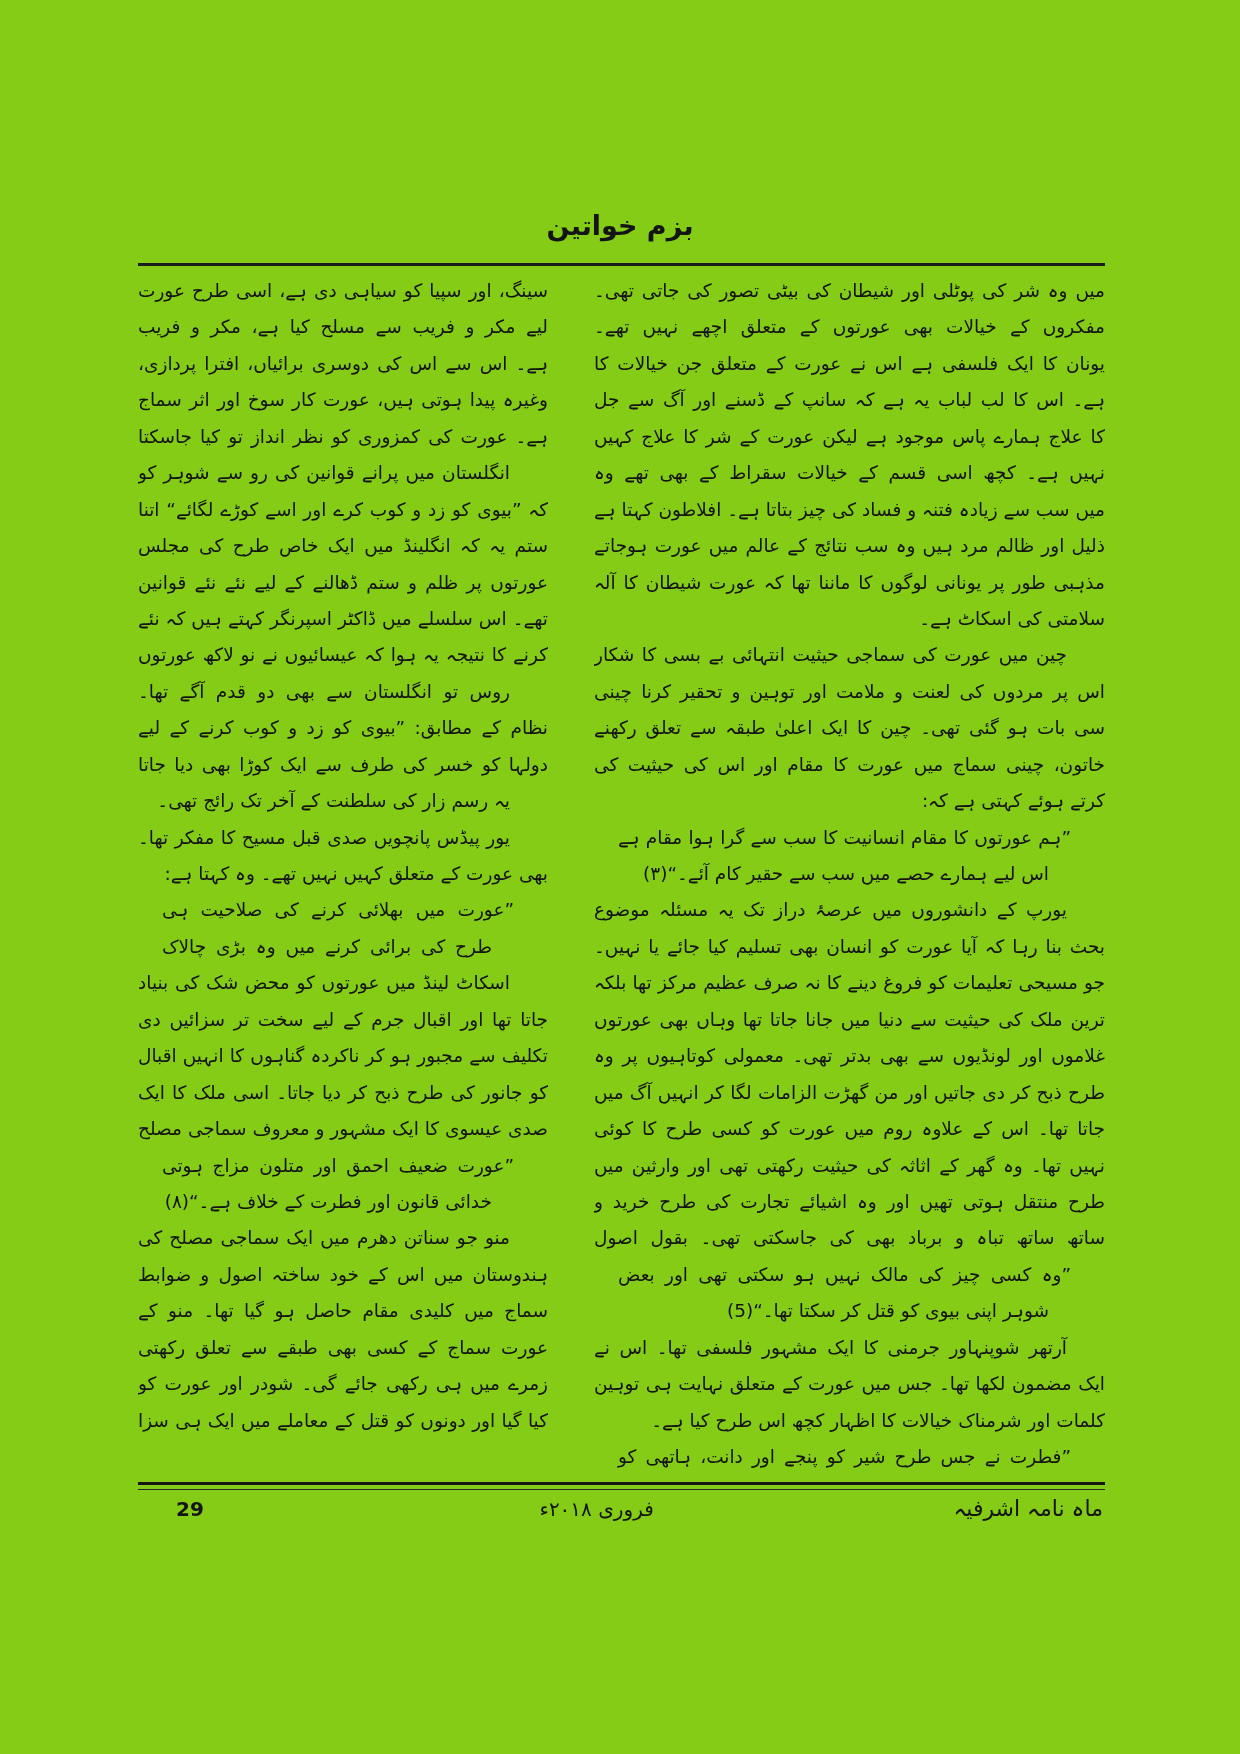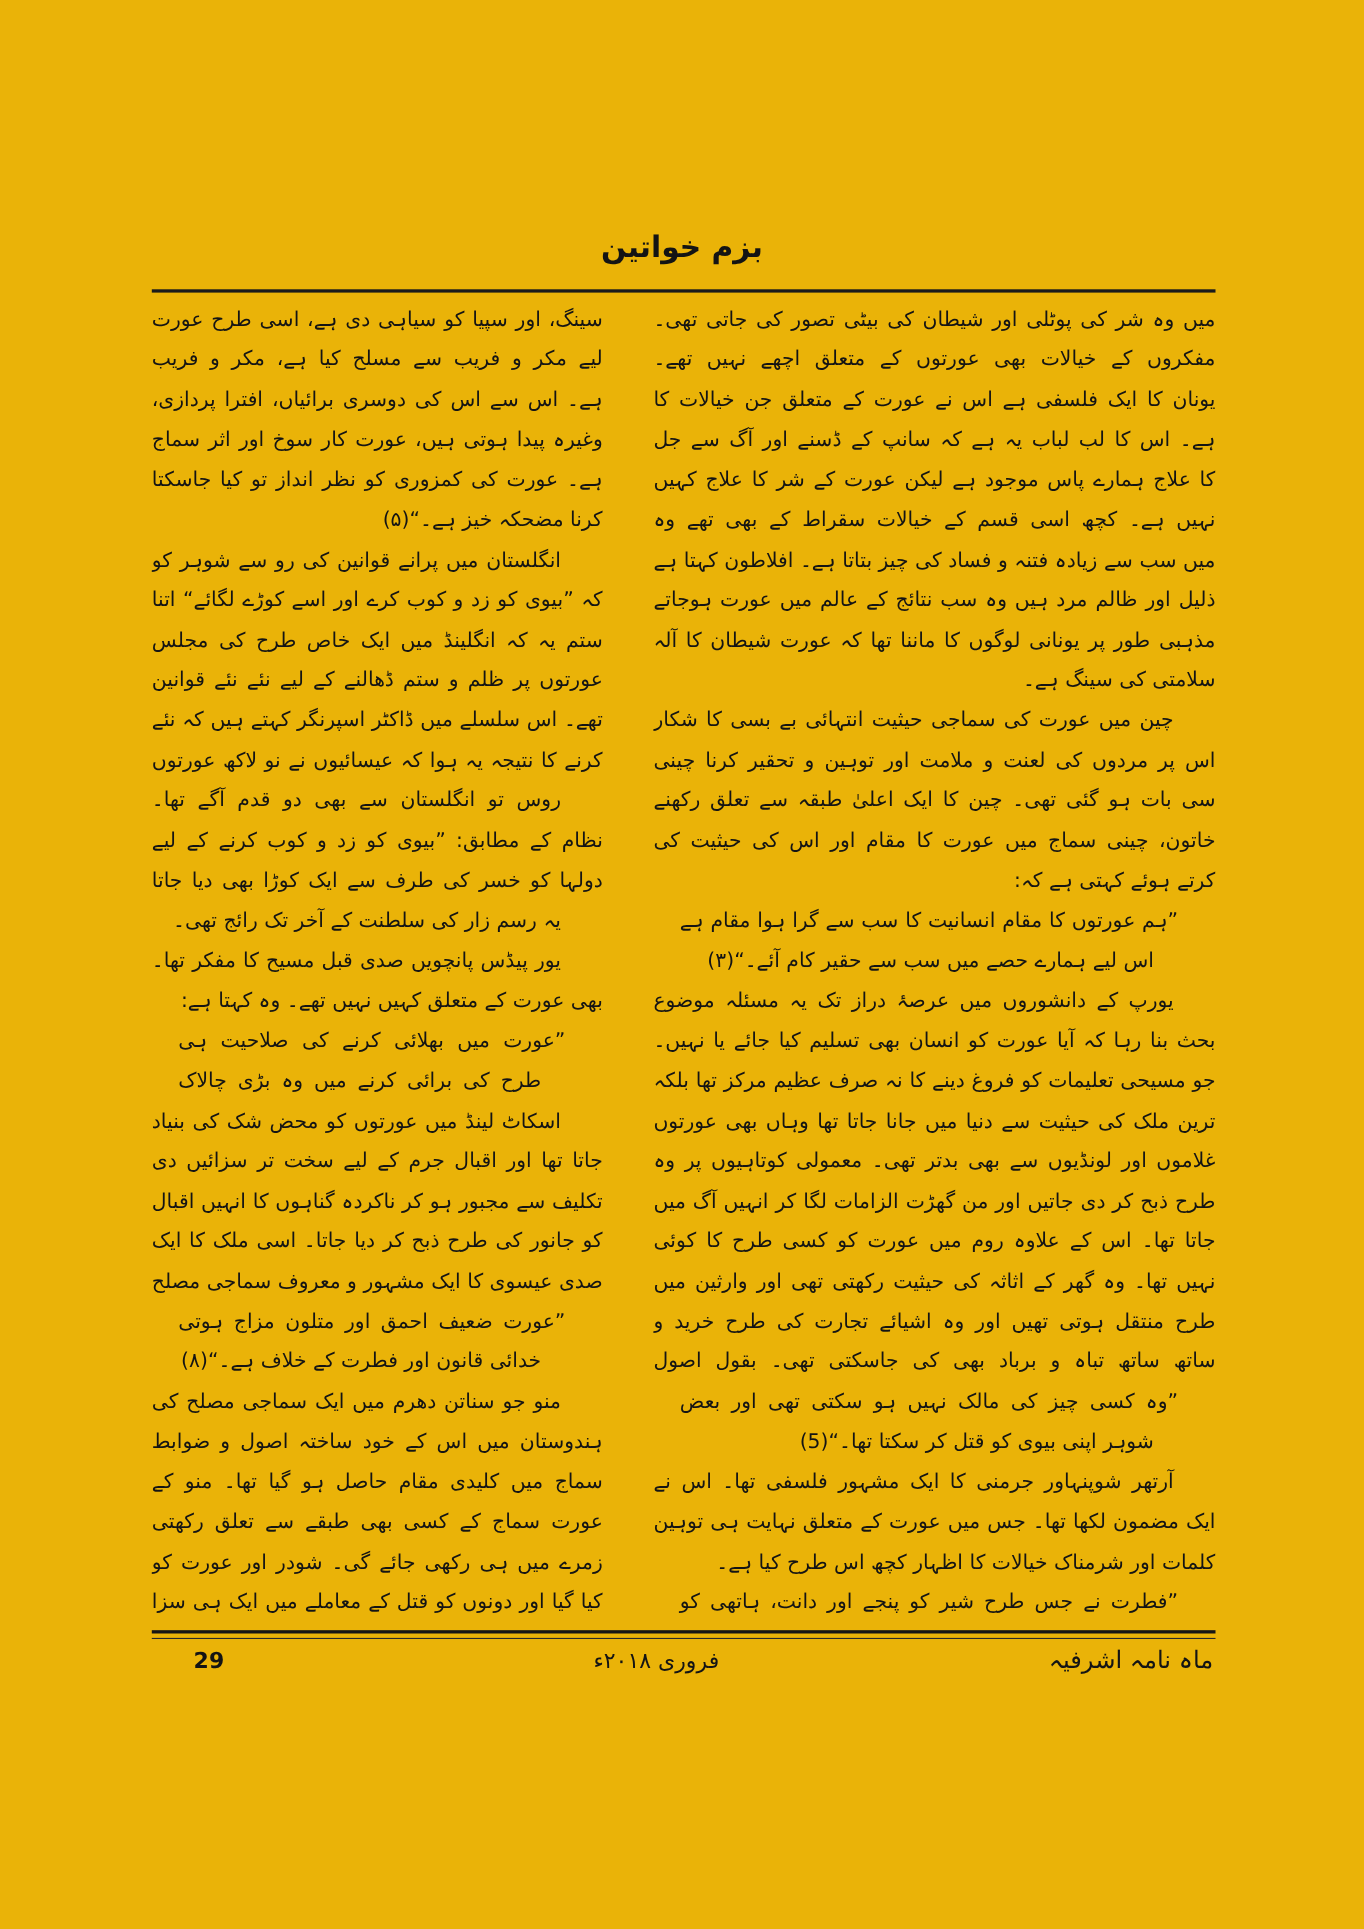--- a/index.html
+++ b/index.html
@@ -1,20 +1,20 @@
 <!DOCTYPE html>
 <html lang="ur"><head>
 <meta charset="utf-8">
 <style>
   html,body{margin:0;padding:0;background:#e9e9e7;}
   .sheet{
     position:relative;
     width:1240px;height:1754px;
     margin:0 auto;
-    background:#eab308;
+    background:#84cc16;
     font-family:"DejaVu Sans", sans-serif;
     color:#141414;
     overflow:hidden;
   }
   .page-title{
     position:absolute;top:210px;left:0;width:100%;
     text-align:center;
     font-size:27px;font-weight:bold;
     direction:rtl;
     letter-spacing:1px;
@@ -80,21 +80,21 @@
     <div class="col col-a" id="col-right">
         <div class="line j">میں وہ شر کی پوٹلی اور شیطان کی بیٹی تصور کی جاتی تھی۔ دانشوروں اور</div>
         <div class="line j">مفکروں کے خیالات بھی عورتوں کے متعلق اچھے نہیں تھے۔ انڈرومیکی</div>
         <div class="line j">یونان کا ایک فلسفی ہے اس نے عورت کے متعلق جن خیالات کا اظہار کیا</div>
         <div class="line j">ہے۔ اس کا لب لباب یہ ہے کہ سانپ کے ڈسنے اور آگ سے جل جانے</div>
         <div class="line j">کا علاج ہمارے پاس موجود ہے لیکن عورت کے شر کا علاج کہیں بھی ممکن</div>
         <div class="line j">نہیں ہے۔ کچھ اسی قسم کے خیالات سقراط کے بھی تھے وہ عورتوں کو دنیا</div>
         <div class="line j">میں سب سے زیادہ فتنہ و فساد کی چیز بتاتا ہے۔ افلاطون کہتا ہے کہ جتنے</div>
         <div class="line j">ذلیل اور ظالم مرد ہیں وہ سب نتائج کے عالم میں عورت ہوجاتے ہیں۔</div>
         <div class="line j">مذہبی طور پر یونانی لوگوں کا ماننا تھا کہ عورت شیطان کا آلہ ہے اور امن و</div>
-        <div class="line e">سلامتی کی سینگ ہے۔</div>
+        <div class="line e">سلامتی کی اسکاٹ ہے۔</div>
         <div class="line s">چین میں عورت کی سماجی حیثیت انتہائی بے بسی کا شکار تھی بلکہ</div>
         <div class="line j">اس پر مردوں کی لعنت و ملامت اور توہین و تحقیر کرنا چینی سماج میں عام</div>
         <div class="line j">سی بات ہو گئی تھی۔ چین کا ایک اعلیٰ طبقہ سے تعلق رکھنے والی معمر</div>
         <div class="line j">خاتون، چینی سماج میں عورت کا مقام اور اس کی حیثیت کی نشاندہی</div>
         <div class="line e">کرتے ہوئے کہتی ہے کہ:</div>
         <div class="line q">”ہم عورتوں کا مقام انسانیت کا سب سے گرا ہوا مقام ہے اور</div>
         <div class="line qe">اس لیے ہمارے حصے میں سب سے حقیر کام آئے۔“(۳)</div>
         <div class="line s">یورپ کے دانشوروں میں عرصۂ دراز تک یہ مسئلہ موضوع</div>
         <div class="line j">بحث بنا رہا کہ آیا عورت کو انسان بھی تسلیم کیا جائے یا نہیں۔ رومتہ الکبری</div>
         <div class="line j">جو مسیحی تعلیمات کو فروغ دینے کا نہ صرف عظیم مرکز تھا بلکہ ایک مہذب</div>
@@ -111,21 +111,20 @@
         <div class="line j">ایک مضمون لکھا تھا۔ جس میں عورت کے متعلق نہایت ہی توہین آمیز</div>
         <div class="line e">کلمات اور شرمناک خیالات کا اظہار کچھ اس طرح کیا ہے۔</div>
         <div class="line q">”فطرت نے جس طرح شیر کو پنجے اور دانت، ہاتھی کو سونڈ، بیل کو</div>
       </div>
     <div class="col col-b" id="col-left">
         <div class="line j">سینگ، اور سپیا کو سیاہی دی ہے، اسی طرح عورت کو اپنی حفاظت کے</div>
         <div class="line j">لیے مکر و فریب سے مسلح کیا ہے، مکر و فریب عورت کی پیدائشی خصلت</div>
         <div class="line j">ہے۔ اس سے اس کی دوسری برائیاں، افترا پردازی، بے وفائی، غداری</div>
         <div class="line j">وغیرہ پیدا ہوتی ہیں، عورت کار سوخ اور اثر سماج کی بربادی کا باعث ہوتا</div>
         <div class="line j">ہے۔ عورت کی کمزوری کو نظر انداز تو کیا جاسکتا ہے۔ لیکن اس کی عزت</div>
-        <div class="line e">کرنا مضحکہ خیز ہے۔“(۵)</div>
         <div class="line s">انگلستان میں پرانے قوانین کی رو سے شوہر کو پورا پورا اختیار تھا</div>
         <div class="line j">کہ ”بیوی کو زد و کوب کرے اور اسے کوڑے لگائے“ اتنا ہی نہیں مزید</div>
         <div class="line j">ستم یہ کہ انگلینڈ میں ایک خاص طرح کی مجلس بنائی گئی تھی جس میں</div>
         <div class="line j">عورتوں پر ظلم و ستم ڈھالنے کے لیے نئے نئے قوانین تیار کیے گئے</div>
         <div class="line j">تھے۔ اس سلسلے میں ڈاکٹر اسپرنگر کہتے ہیں کہ نئے نئے قانون وضع</div>
         <div class="line e">کرنے کا نتیجہ یہ ہوا کہ عیسائیوں نے نو لاکھ عورتوں کو زندہ جلا دیا۔</div>
         <div class="line s">روس تو انگلستان سے بھی دو قدم آگے تھا۔ روس کے معاشرتی</div>
         <div class="line j">نظام کے مطابق: ”بیوی کو زد و کوب کرنے کے لیے شادی کے وقت</div>
         <div class="line e">دولہا کو خسر کی طرف سے ایک کوڑا بھی دیا جاتا تھا۔“(۶)</div>
         <div class="line se">یہ رسم زار کی سلطنت کے آخر تک رائج تھی۔</div>

